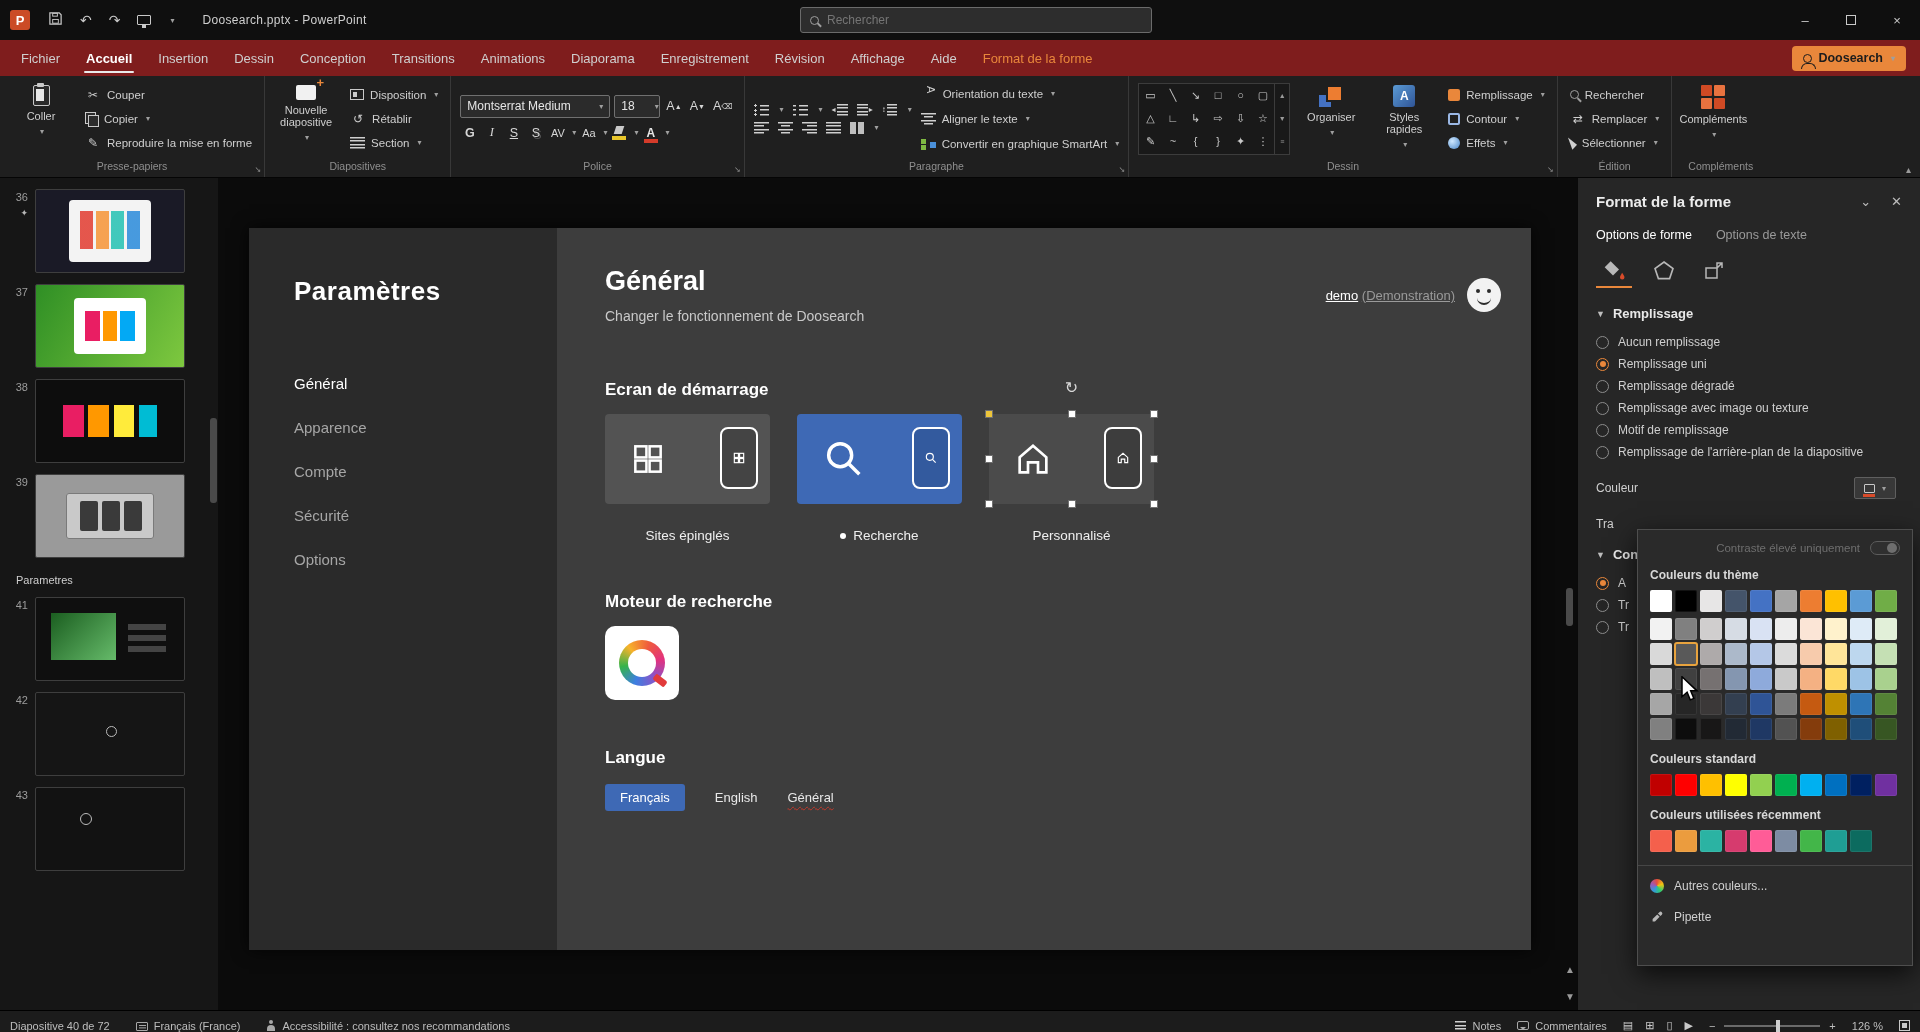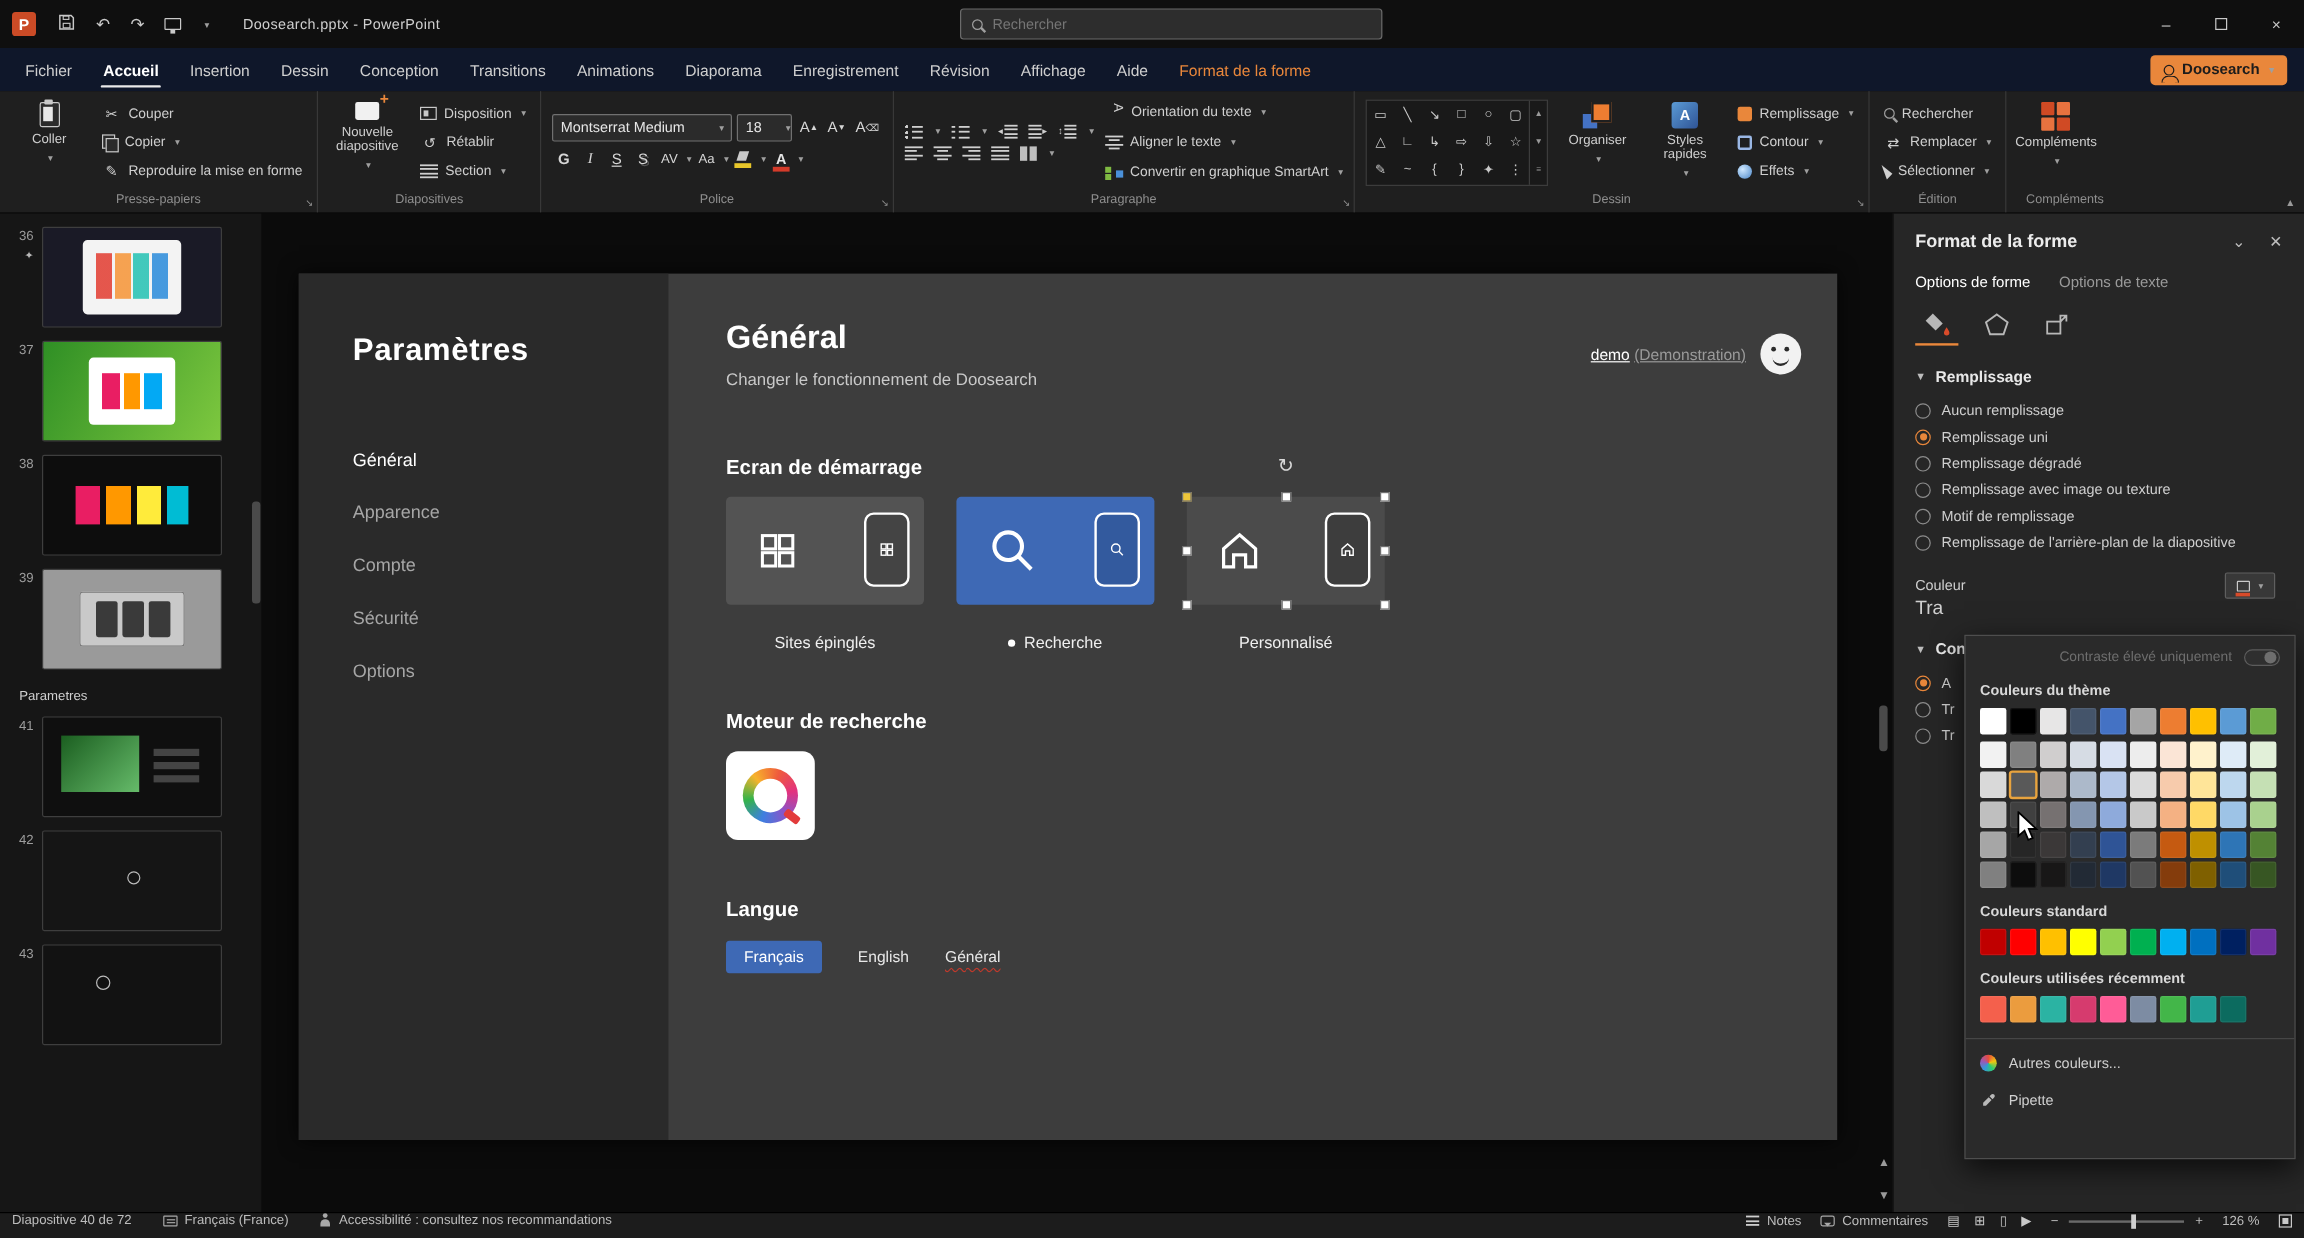--- a/index.html
+++ b/index.html
@@ -12,21 +12,21 @@
 .mini-mon::after{content:'';position:absolute;left:4px;bottom:-4px;width:4px;height:3px;background:#c9c9c9}
 #doc-title{margin-left:28px;font-size:12px;color:#cfcfcf;letter-spacing:.3px}
 #tb-search{position:absolute;left:800px;top:7px;width:352px;height:26px;background:#2d2d2d;border:1px solid #6b6b6b;border-radius:3px;display:flex;align-items:center;padding:0 9px;gap:8px}
 #tb-search input{background:transparent;border:0;outline:0;color:#bdbdbd;font-size:12px;width:100%;font-family:inherit}
 .mag{width:9px;height:9px;border:1.5px solid #9f9f9f;border-radius:50%;position:relative;flex:none}
 .mag::after{content:'';position:absolute;width:5px;height:1.5px;background:#9f9f9f;transform:rotate(45deg);right:-4px;bottom:-2px}
 .win-btns{margin-left:auto;display:flex;height:40px}
 .win-btn{width:46px;height:40px;display:flex;align-items:center;justify-content:center;color:#c9c9c9;font-size:13px}
 .max-ico{width:10px;height:10px;border:1.2px solid #c9c9c9}
 
-#tabsrow{position:absolute;left:0;top:40px;width:1920px;height:36px;background:#0f172a;display:flex;align-items:center;padding:0 14px 0 8px}
+#tabsrow{position:absolute;left:0;top:40px;width:1920px;height:36px;background:#7f1d1d;display:flex;align-items:center;padding:0 14px 0 8px}
 #ribbon-tabs{display:flex;align-items:center;height:36px}
 .rtab{padding:0 13px;height:36px;display:flex;align-items:center;font-size:13px;color:#cfcfcf;position:relative;white-space:nowrap}
 .rtab.sel{color:#fff;font-weight:bold}
 .rtab.sel::after{content:'';position:absolute;left:11px;right:11px;bottom:3px;height:2.5px;background:#eaeaea;border-radius:2px}
 .rtab.ctx{color:#e9873b}
 #share-btn{margin-left:auto;background:#e9873b;color:#1c1c1c;font-weight:bold;border-radius:4px;height:25px;display:flex;align-items:center;gap:6px;padding:0 11px;font-size:12.5px}
 .share-ico{width:9px;height:9px;border:1.5px solid #1c1c1c;border-radius:50%;position:relative}
 .share-ico::after{content:'';position:absolute;left:-3px;top:8px;width:13px;height:5px;border:1.5px solid #1c1c1c;border-bottom:0;border-radius:6px 6px 0 0}
 
 #ribbon{position:absolute;left:0;top:76px;width:1920px;height:102px;background:#1f1f1f;border-bottom:1px solid #050505;display:flex}
@@ -185,36 +185,36 @@
 .chev{font-size:9px;color:#bdbdbd}
 #fill-options{margin-top:10px;display:flex;flex-direction:column}
 .fopt{display:flex;align-items:center;gap:9px;height:22px;font-size:12px;color:#cfcfcf;white-space:nowrap}
 .radio{width:13px;height:13px;border-radius:50%;border:1.5px solid #8c8c8c;position:relative;flex:none}
 .radio.sel{border-color:#e9873b}
 .radio.sel::after{content:'';position:absolute;inset:2.5px;background:#e9873b;border-radius:50%}
 .color-row{display:flex;align-items:center;margin-top:14px;font-size:12px;color:#cfcfcf}
 .color-btn{margin-left:auto;margin-right:6px;width:42px;height:22px;background:#383838;border:1px solid #5f5f5f;border-radius:2px;display:flex;align-items:center;justify-content:center;gap:5px}
 .cb-ico{width:11px;height:9px;border:1.5px solid #c9c9c9;border-radius:1px;position:relative}
 .cb-ico::after{content:'';position:absolute;left:-1.5px;bottom:-5px;width:12px;height:3px;background:#d84b2a}
-.fp-trunc{font-size:16px;color:#cfcfcf}
+.fp-trunc{margin-top:18px;font-size:12px;color:#cfcfcf}
 
 #cpopup{position:absolute;left:1637px;top:529px;width:276px;height:437px;background:#2a2a2a;border:1px solid #4e4e4e;box-shadow:0 8px 24px rgba(0,0,0,.7);z-index:40;padding:10px 12px}
 .cp-contrast{display:flex;align-items:center;gap:10px;justify-content:flex-end;color:#6e6e6e;font-size:11.5px;height:16px}
 .toggle{width:30px;height:14px;border:1px solid #5c5c5c;border-radius:8px;background:#2f2f2f;position:relative;flex:none}
 .toggle::after{content:'';width:10px;height:10px;border-radius:50%;background:#6e6e6e;position:absolute;right:2px;top:1px}
 .cp-title{font-weight:bold;font-size:12px;color:#d8d8d8;margin-top:12px}
 .cp-row,.cp-grid{display:grid;grid-template-columns:repeat(10,22px);gap:3px;margin-top:8px}
 .cp-grid{margin-top:6px}
 .sw{width:22px;height:22px;border-radius:2px;box-shadow:inset 0 0 0 1px rgba(255,255,255,.07)}
 .sw.hovered{outline:2px solid #e8a33e;outline-offset:-1px}
 .cp-div{height:1px;background:#464646;margin:13px -12px 0}
 .cp-item{display:flex;align-items:center;gap:10px;margin-top:9px;font-size:12px;color:#d0d0d0;height:22px}
 .wheel{width:14px;height:14px;border-radius:50%;background:conic-gradient(#e74c3c,#f1c40f,#2ecc71,#3498db,#9b59b6,#e74c3c);flex:none}
 
-#statusbar{position:absolute;left:0;right:0;bottom:0;height:22px;background:#1c1c1c;border-top:1px solid #000;display:flex;align-items:flex-start;padding:0 10px;font-size:11px;color:#bdbdbd;gap:26px}
+#statusbar{position:absolute;left:0;right:0;bottom:0;height:22px;background:#1c1c1c;border-top:1px solid #000;display:flex;align-items:flex-end;padding:0 10px;font-size:11px;color:#bdbdbd;gap:26px}
 .sb-item{display:flex;align-items:center;gap:6px;white-space:nowrap}
 .sb-right{margin-left:auto;display:flex;align-items:center;gap:16px}
 .kbd-ico{width:12px;height:9px;border:1.2px solid #a8a8a8;border-radius:1px;position:relative}
 .kbd-ico::after{content:'';position:absolute;left:2px;top:2px;width:7px;height:1.2px;background:#a8a8a8;box-shadow:0 2.4px 0 #a8a8a8}
 .person-ico{width:10px;height:12px;position:relative}
 .person-ico::before{content:'';position:absolute;left:3px;top:0;width:4px;height:4px;border-radius:50%;background:#a8a8a8}
 .person-ico::after{content:'';position:absolute;left:1px;top:5px;width:8px;height:6px;border-radius:4px 4px 0 0;background:#a8a8a8}
 .bub-ico{width:12px;height:9px;border:1.2px solid #a8a8a8;border-radius:2px;position:relative}
 .bub-ico::after{content:'';position:absolute;left:2px;bottom:-4px;width:0;height:0;border:3px solid transparent;border-top-color:#a8a8a8}
 .view-icos{display:flex;gap:12px;font-size:11px;color:#c9c9c9}

